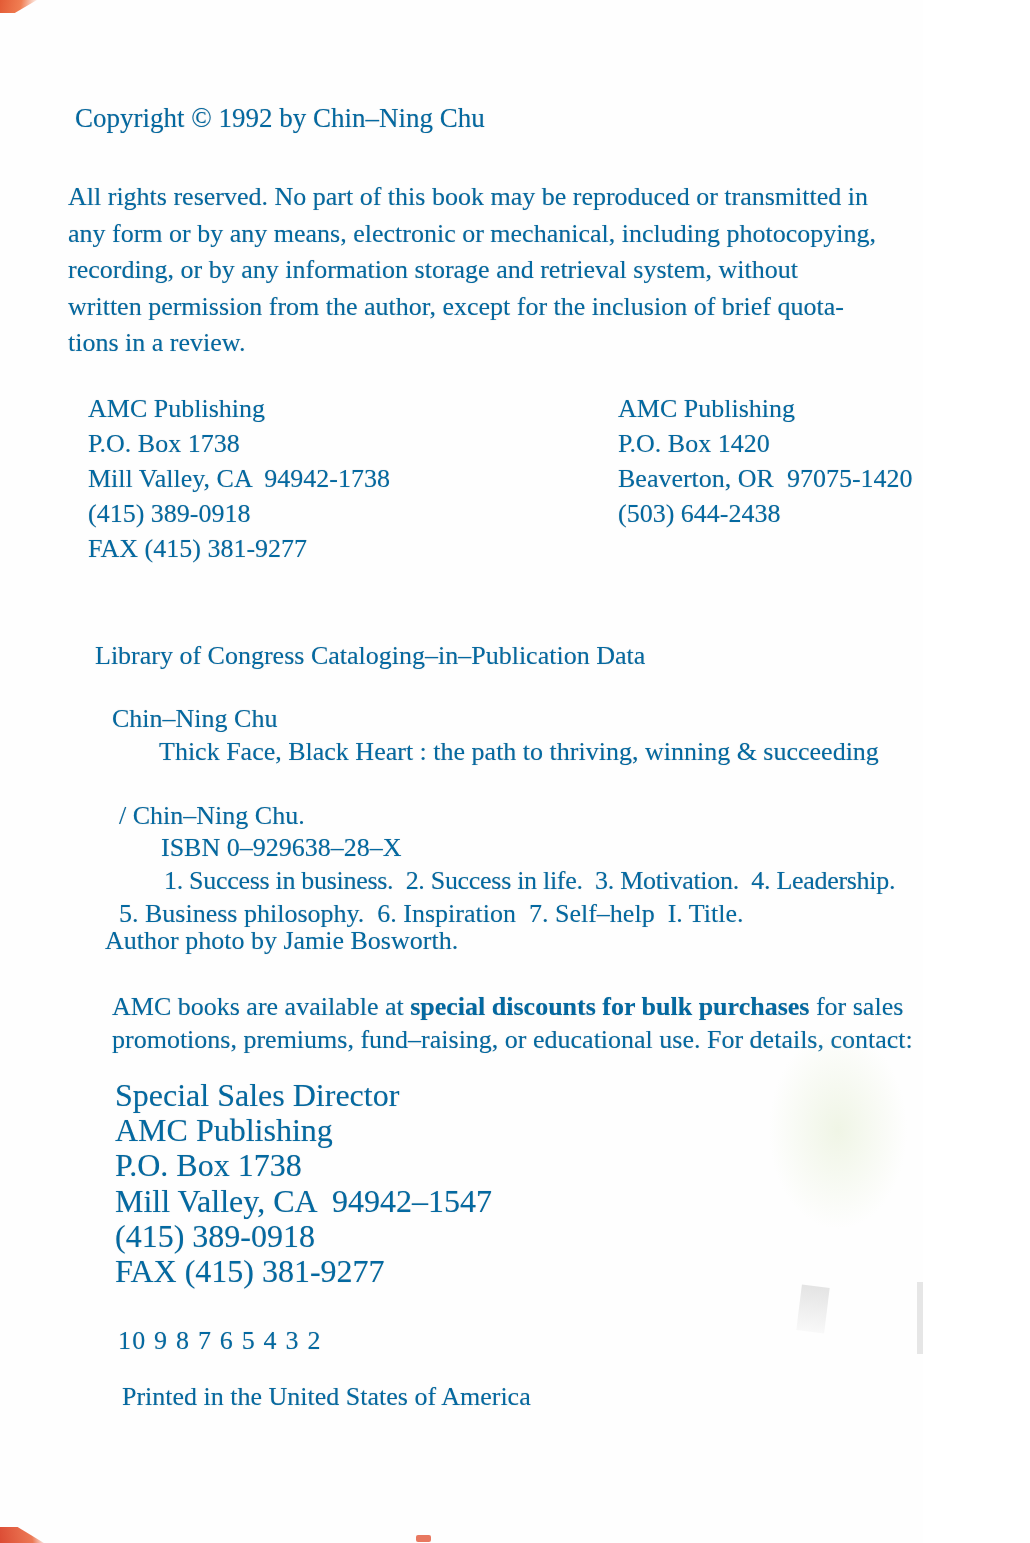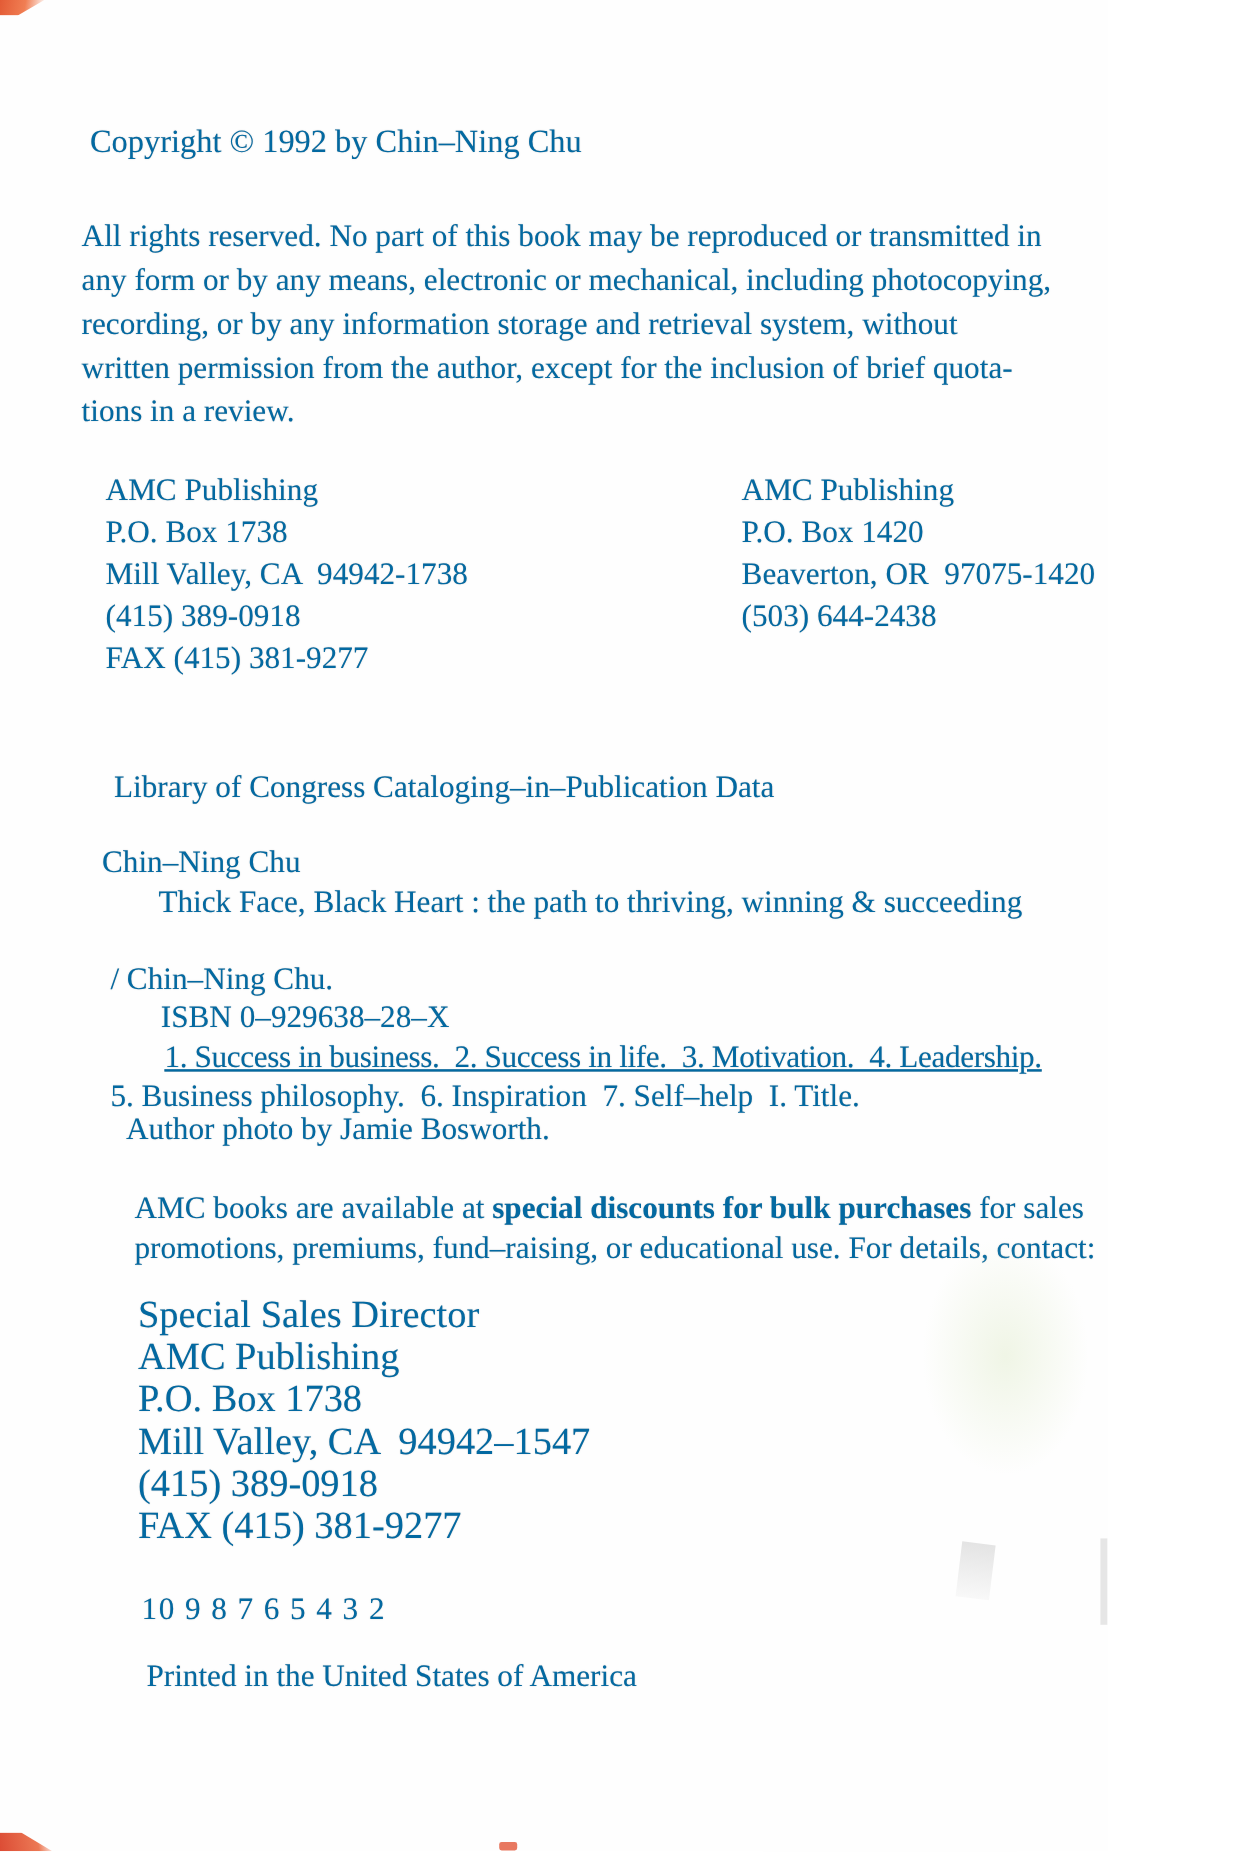--- a/index.html
+++ b/index.html
@@ -18,25 +18,25 @@
 
   #copyright-line { left: 75px; top: 103px; font-size: 27px; }
 
   #rights-paragraph { left: 68px; top: 179px; font-size: 26px; line-height: 36.5px; }
 
   #publisher-left  { left: 88px;  top: 391px; font-size: 26px; line-height: 35px; }
   #publisher-right { left: 618px; top: 391px; font-size: 26px; line-height: 35px; }
 
   #loc-heading { left: 95px; top: 641px; font-size: 26px; }
 
-  #cip-entry { left: 85px; top: 703px; font-size: 26px; line-height: 32.8px; }
+  #cip-entry { left: 112px; top: 703px; font-size: 26px; line-height: 32.8px; }
   .indent-title    { padding-left: 47px; }
   .indent-byline   { padding-left: 7px; margin-top: 31px; }
   .indent-isbn     { padding-left: 49px; }
-  .indent-subjects { padding-left: 52px; letter-spacing: -0.3px; text-decoration: underline; }
+  .indent-subjects { padding-left: 52px; letter-spacing: -0.3px; }
   .indent-subj2    { padding-left: 7px; }
 
   #author-photo-credit { left: 105px; top: 926px; font-size: 26px; }
 
   #bulk-paragraph { left: 112px; top: 990px; font-size: 26px; line-height: 33px; }
   #bulk-paragraph b { font-weight: bold; }
 
   #special-sales-block { left: 115px; top: 1078px; font-size: 32px; line-height: 35.2px; }
 
   #print-run-line { left: 118px; top: 1326px; font-size: 26px; letter-spacing: 1.2px; }

